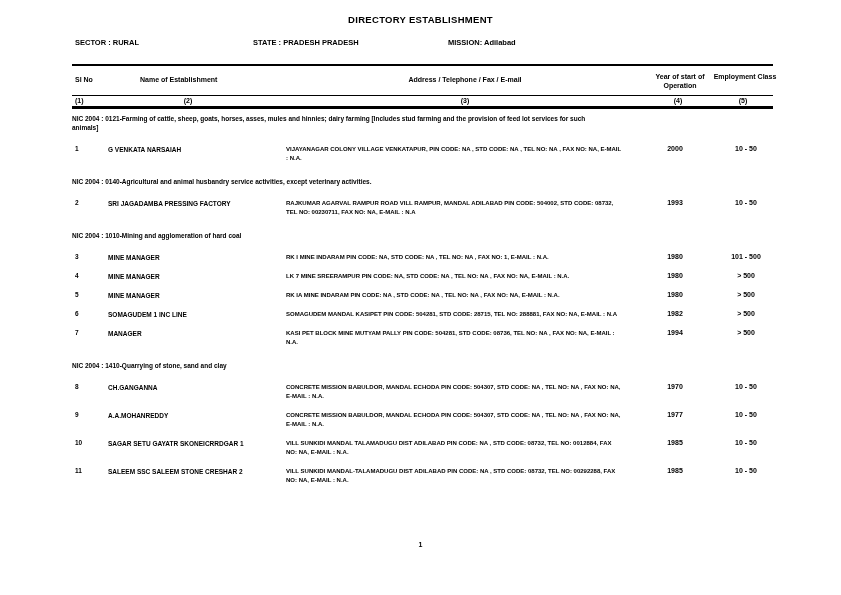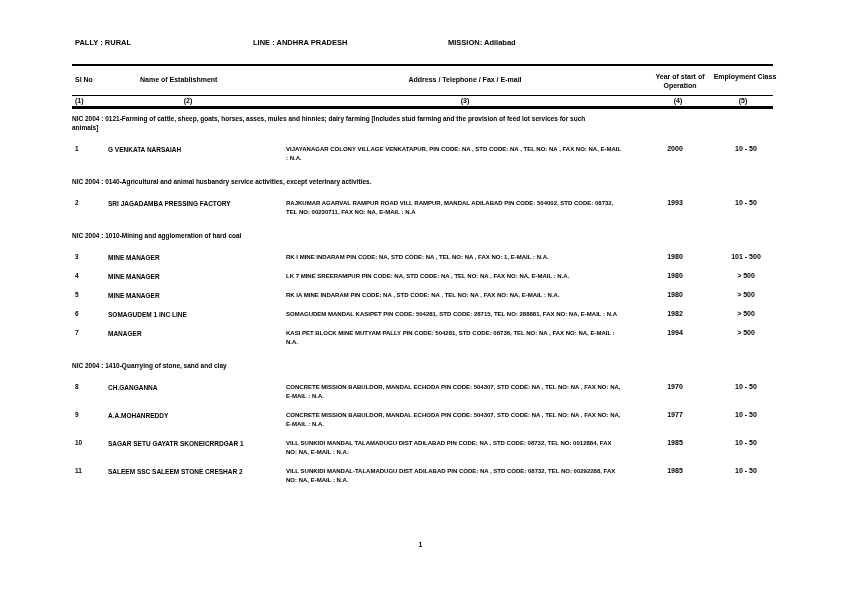--- a/index.html
+++ b/index.html
@@ -39,24 +39,25 @@
   .col-name{width:178px;font-size:6.5px;line-height:9px;padding-right:30px;box-sizing:border-box;}
   .col-addr{width:348px;font-size:6px;line-height:9px;padding-right:10px;box-sizing:border-box;}
   .col-year{width:82px;font-size:7px;text-align:center;}
   .col-emp{width:60px;font-size:7px;text-align:center;}
   .page-number{position:absolute;top:541px;left:0;width:100%;text-align:center;font-size:7px;}
 </style>
 </head>
 <body>
 
 <div class="page">
+  <div class="title">DIRECTORY ESTABLISHMENT</div>
 
   <div class="meta">
-    <span class="sector">PALLY : RURAL</span>
-    <span class="state">LINE : ANDHRA PRADESH</span>
+    <span class="sector">SECTOR : RURAL</span>
+    <span class="state">STATE : PRADESH PRADESH</span>
     <span class="district">MISSION:  Adilabad</span>
   </div>
 
   <div class="rule r1"></div>
 
   <div class="colhead ch-sl">Sl No</div>
   <div class="colhead ch-name">Name of Establishment</div>
   <div class="colhead ch-addr">Address / Telephone / Fax / E-mail</div>
   <div class="colhead ch-year">Year of start of Operation</div>
   <div class="colhead ch-emp">Employment Class</div>

